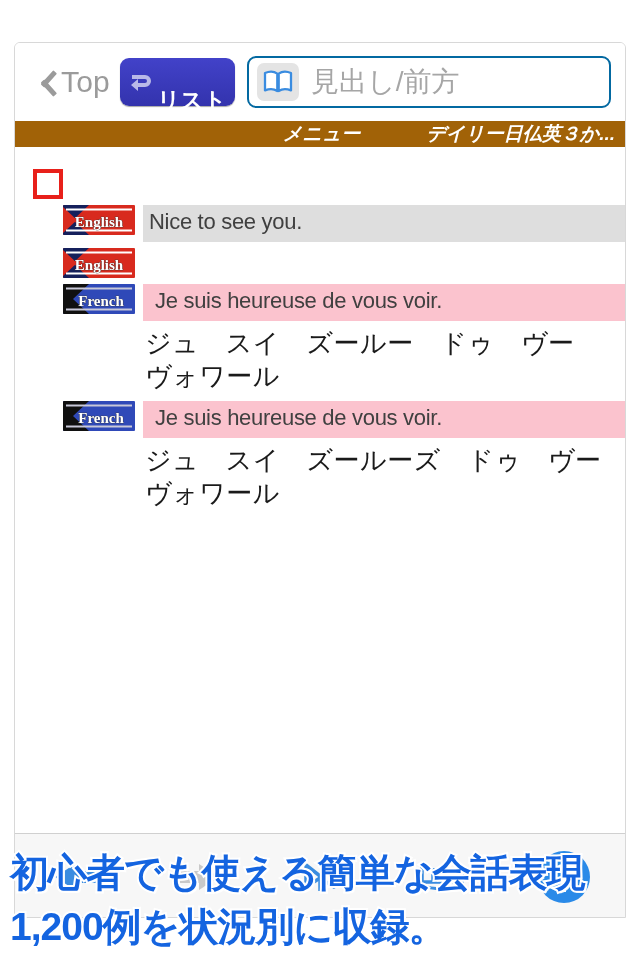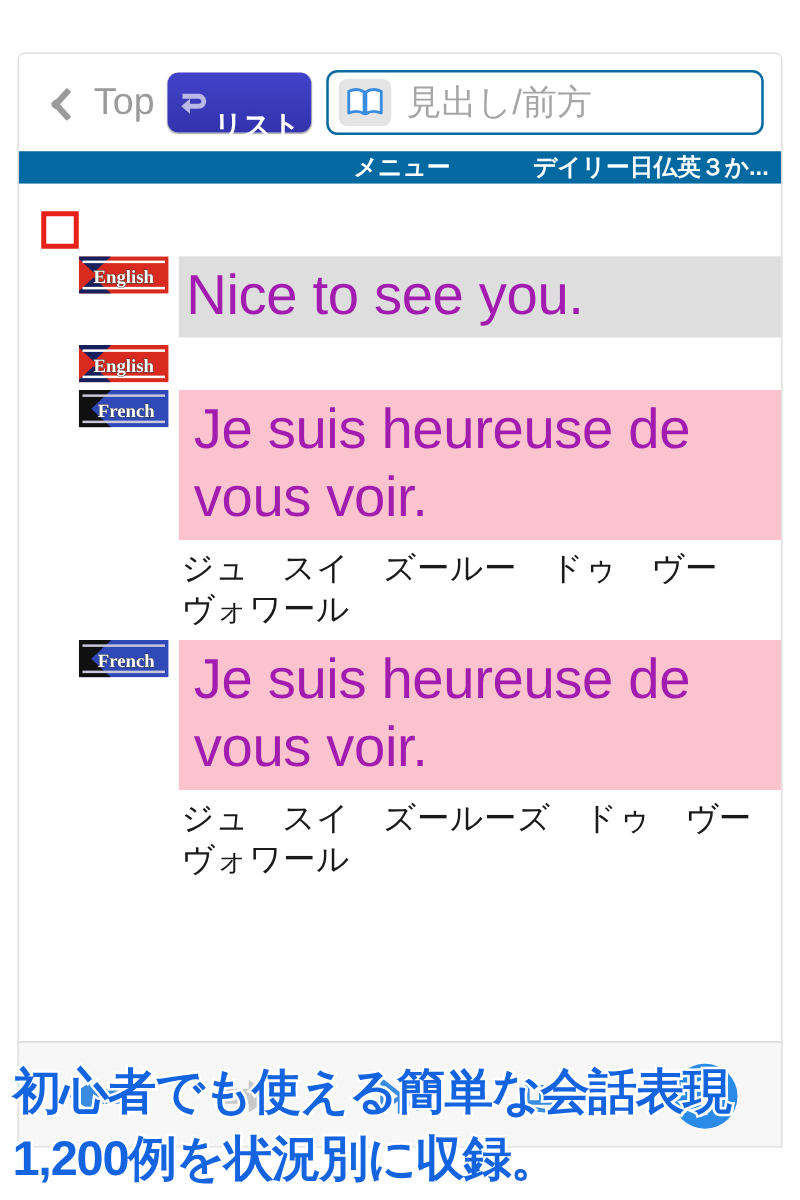--- a/index.html
+++ b/index.html
@@ -34,21 +34,21 @@
     left: 0; top: 0;
     width: 610px; height: 78px;
     background: #ffffff;
     display: flex;
     align-items: center;
     box-sizing: border-box;
     padding-left: 16px;
   }
   .back-btn {
     display: flex; align-items: center;
-    gap: 22px;
+    gap: 8px;
     cursor: pointer;
   }
   .chev {
     width: 22px; height: 34px;
     position: relative;
   }
   .chev::before, .chev::after {
     content: "";
     position: absolute;
     width: 5px; height: 19px;
@@ -119,29 +119,30 @@
     color: #a6a6a6;
     white-space: nowrap;
     overflow: hidden;
   }
 
   
   .greenbar {
     position: absolute;
     left: 0; top: 78px;
     width: 610px; height: 26px;
-    background: #0369a1;
+    background: #a16207;
     color: #ffffff;
     display: flex;
     align-items: center;
     justify-content: flex-end;
     box-sizing: border-box;
     padding-right: 10px;
     font-size: 19px;
     font-weight: bold;
+    font-style: italic;
   }
   .greenbar .menu-lbl { margin-right: 66px; cursor: pointer; }
   .greenbar .dict-lbl { white-space: nowrap; }
 
   
   .content {
     position: absolute;
     left: 0; top: 104px;
     width: 610px;
     height: 686px;
@@ -184,23 +185,23 @@
     margin-right: 8px;
     position: relative;
     overflow: hidden;
     border-radius: 1px;
   }
   .badge svg { display: block; width: 72px; height: 30px; }
 
   .phrase {
     flex: 1;
     margin-right: 0;
-    font-size: 45px;
+    font-size: 22px;
     line-height: 1.22;
-    color: #a21caf;
+    color: #404040;
     padding: 4px 6px 6px 6px;
     box-sizing: border-box;
     letter-spacing: -0.3px;
   }
   .phrase.en { background: #dedede; }
   .phrase.fr { background: #fbc3ce; padding-left: 12px; }
 
   .pron {
     padding-left: 130px;
     padding-right: 20px;

